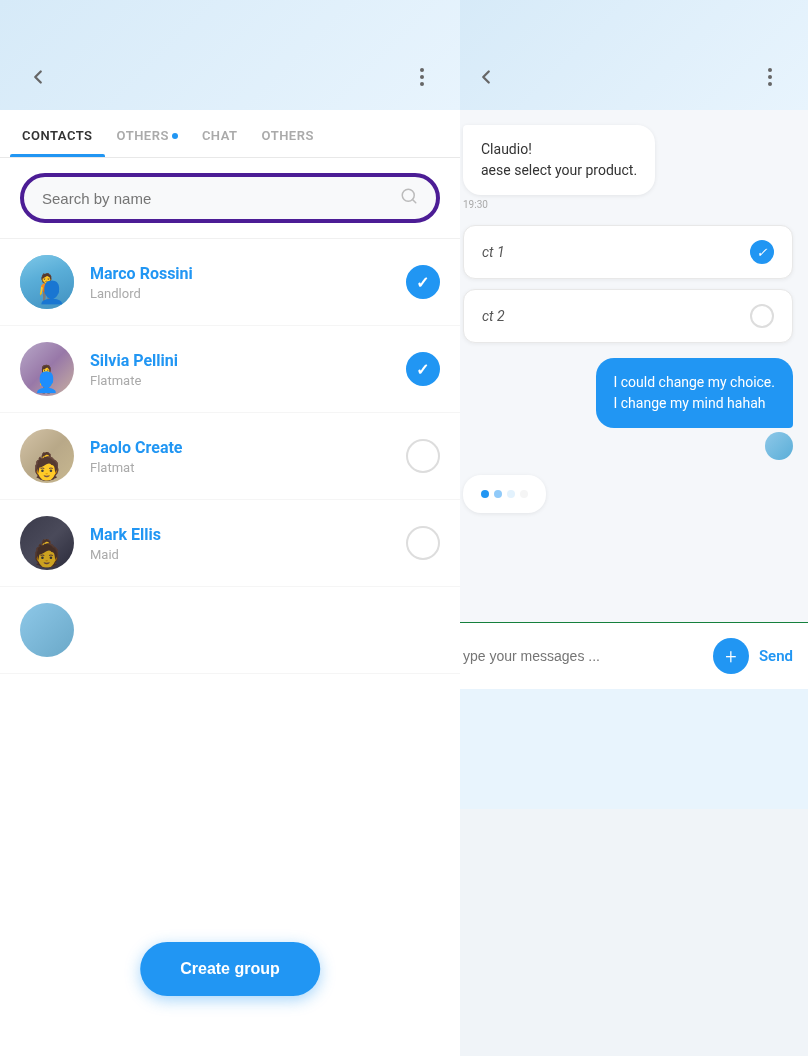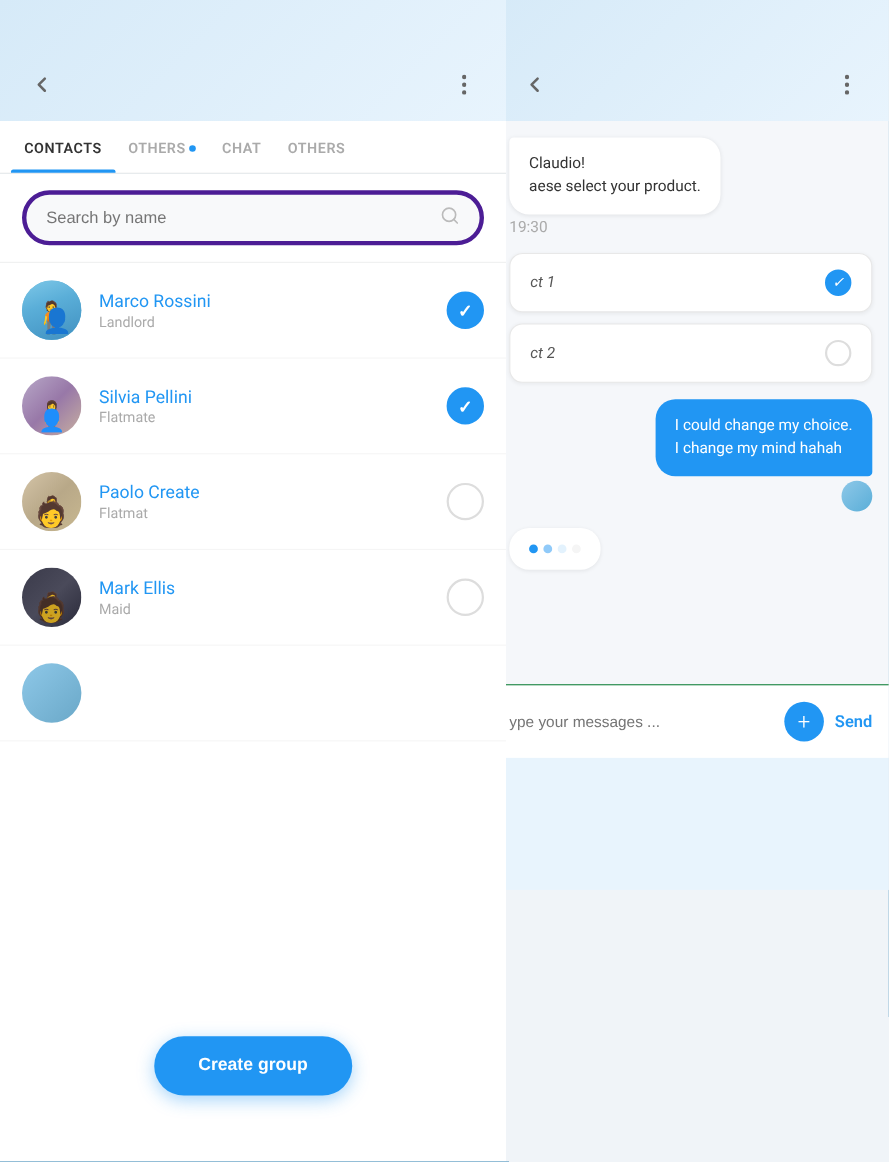--- a/index.html
+++ b/index.html
@@ -219,21 +219,21 @@
       flex-shrink: 0;
       margin-right: 16px;
     }
 
     .contact-info {
       flex: 1;
     }
 
     .contact-name {
       font-size: 16px;
-      font-weight: 400;
+      font-weight: 700;
       color: #2196F3;
       margin-bottom: 3px;
     }
 
     .contact-role {
       font-size: 13px;
       color: #aaa;
     }
 
     .check-circle {
@@ -329,21 +329,21 @@
     }
 
     .msg-sent {
       background: #2196F3;
       color: #fff;
       align-self: flex-end;
       border-radius: 18px 18px 4px 18px;
     }
 
     .msg-time {
-      font-size: 14px;
+      font-size: 10px;
       color: #aaa;
       text-align: right;
       margin-top: 4px;
     }
 
     .msg-row {
       display: flex;
       flex-direction: column;
     }
 

